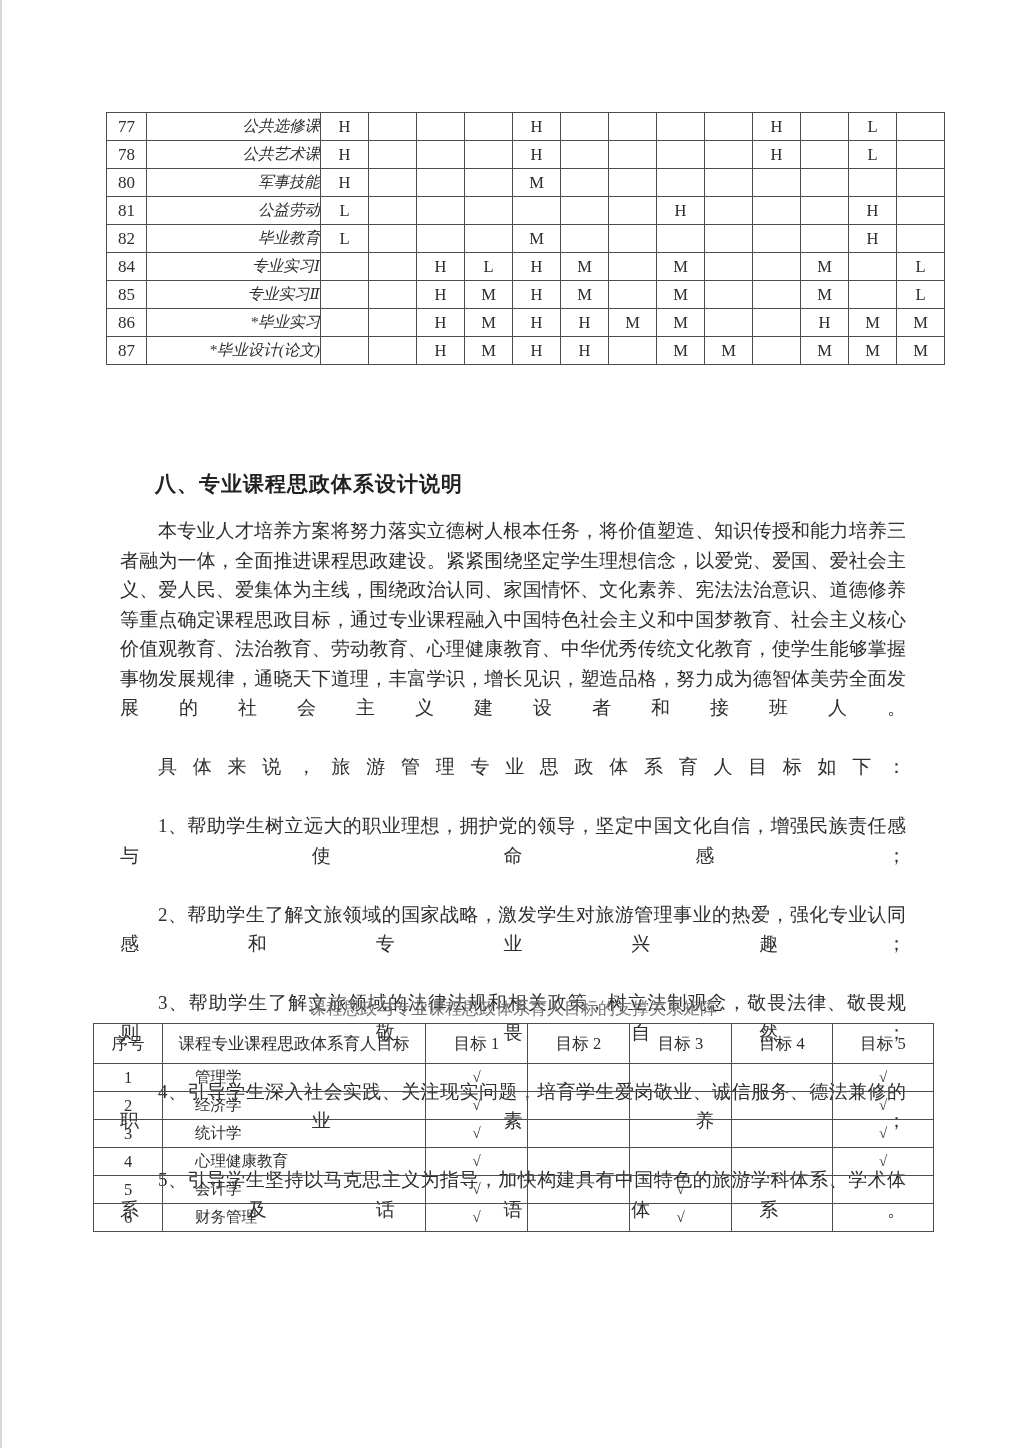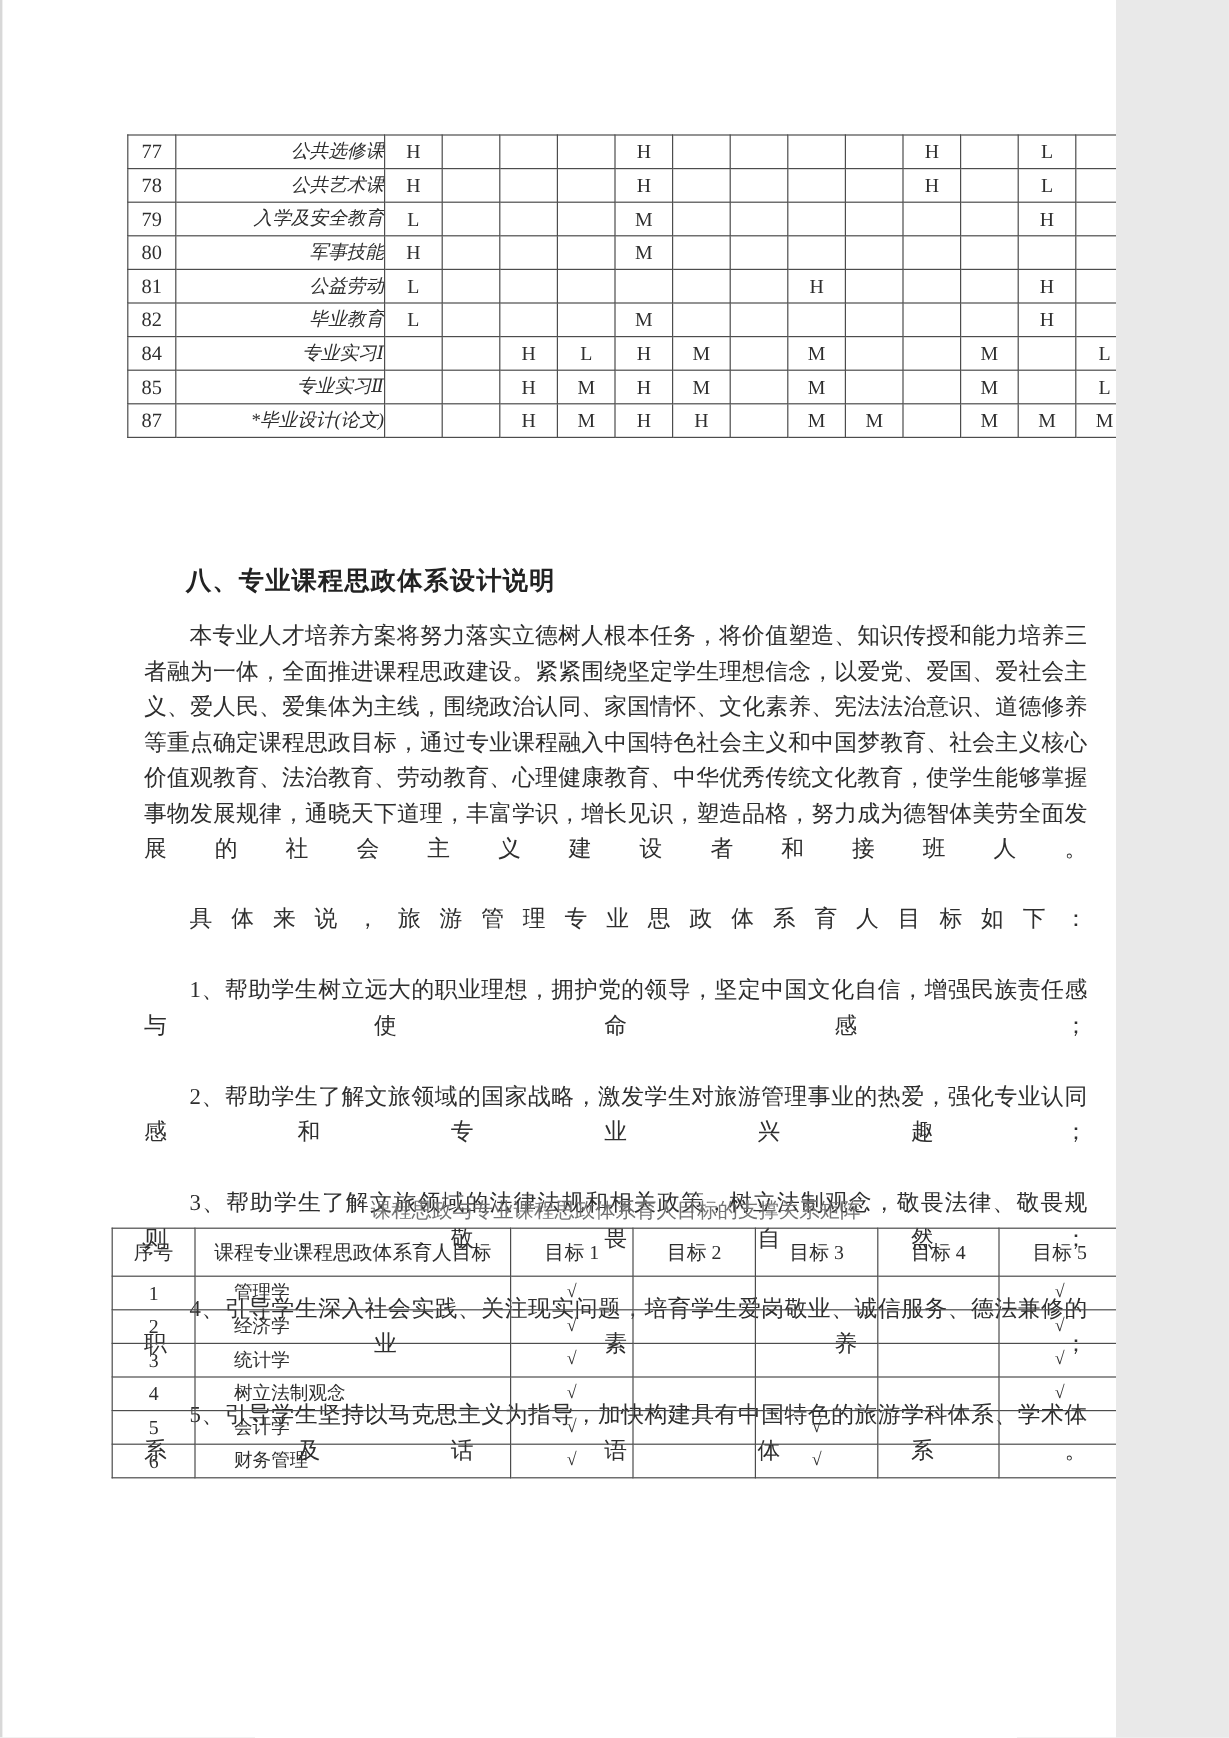--- a/index.html
+++ b/index.html
@@ -5,21 +5,21 @@
   * { margin: 0; padding: 0; box-sizing: border-box; }
   html, body { background: #e9e9e9; }
   body {
     width: 1024px; height: 1448px;
     font-family: "Liberation Serif", "DejaVu Serif", serif;
     color: #2e2e2e;
     position: relative;
   }
   .page {
     position: absolute; left: 0; top: 0;
-    width: 930px; height: 1448px;
+    width: 1024px; height: 1448px;
     background: #ffffff;
     overflow: hidden;
   }
 
   table { border-collapse: collapse; table-layout: fixed; }
   td, th { border: 1px solid #4d4d4d; vertical-align: middle; overflow: hidden; white-space: nowrap; }
 
   
   #course-table { position: absolute; left: 106px; top: 112px; width: 838px; }
   #course-table td { height: 28px; text-align: center; font-size: 17px; }
@@ -113,37 +113,20 @@
           <td class="val"></td>
           <td class="val"></td>
           <td class="val"></td>
           <td class="val"></td>
           <td class="val">H</td>
           <td class="val"></td>
           <td class="val">L</td>
           <td class="val"></td>
         </tr>
         <tr>
-          <td class="no">79</td>
-          <td class="name">入学及安全教育</td>
-          <td class="val">L</td>
-          <td class="val"></td>
-          <td class="val"></td>
-          <td class="val"></td>
-          <td class="val">M</td>
-          <td class="val"></td>
-          <td class="val"></td>
-          <td class="val"></td>
-          <td class="val"></td>
-          <td class="val"></td>
-          <td class="val"></td>
-          <td class="val">H</td>
-          <td class="val"></td>
-        </tr>
-        <tr>
           <td class="no">80</td>
           <td class="name">军事技能</td>
           <td class="val">H</td>
           <td class="val"></td>
           <td class="val"></td>
           <td class="val"></td>
           <td class="val">M</td>
           <td class="val"></td>
           <td class="val"></td>
           <td class="val"></td>
@@ -213,20 +196,37 @@
           <td class="val">M</td>
           <td class="val">H</td>
           <td class="val">M</td>
           <td class="val"></td>
           <td class="val">M</td>
           <td class="val"></td>
           <td class="val"></td>
           <td class="val">M</td>
           <td class="val"></td>
           <td class="val">L</td>
+        </tr>
+        <tr>
+          <td class="no">86</td>
+          <td class="name">*毕业实习</td>
+          <td class="val"></td>
+          <td class="val"></td>
+          <td class="val">H</td>
+          <td class="val">M</td>
+          <td class="val">H</td>
+          <td class="val">H</td>
+          <td class="val">M</td>
+          <td class="val">M</td>
+          <td class="val"></td>
+          <td class="val"></td>
+          <td class="val">H</td>
+          <td class="val">M</td>
+          <td class="val">M</td>
         </tr>
         <tr>
           <td class="no">87</td>
           <td class="name">*毕业设计(论文)</td>
           <td class="val"></td>
           <td class="val"></td>
           <td class="val">H</td>
           <td class="val">M</td>
           <td class="val">H</td>
           <td class="val">H</td>
@@ -299,21 +299,21 @@
           <td class="no">3</td>
           <td class="name">统计学</td>
           <td class="check">√</td>
           <td class="check"></td>
           <td class="check"></td>
           <td class="check"></td>
           <td class="check">√</td>
         </tr>
         <tr>
           <td class="no">4</td>
-          <td class="name">树立法制观念</td>
+          <td class="name">心理健康教育</td>
           <td class="check">√</td>
           <td class="check"></td>
           <td class="check"></td>
           <td class="check"></td>
           <td class="check">√</td>
         </tr>
         <tr>
           <td class="no">5</td>
           <td class="name">会计学</td>
           <td class="check">√</td>

